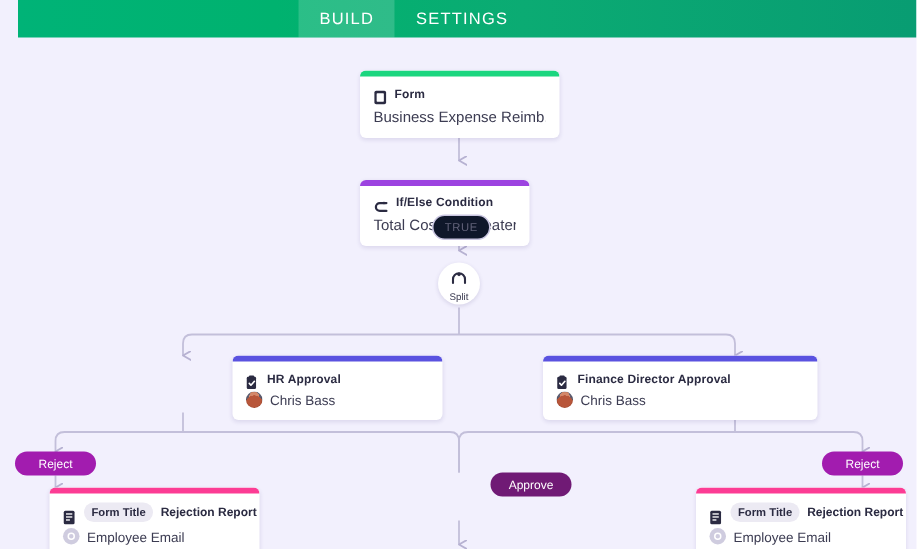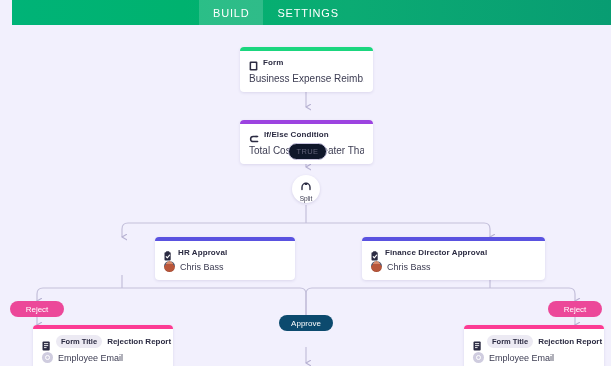--- a/index.html
+++ b/index.html
@@ -167,22 +167,22 @@
     display: flex;
     align-items: center;
     justify-content: center;
     border-radius: 11px;
     font-size: 8px;
     color: #ffffff;
     font-weight: normal;
     z-index: 8;
     white-space: nowrap;
   }
-  .badge-reject { background: #ec4899; align-items: center; }
-  .badge-approve { background: #0c4a6e; }
+  .badge-reject { background: #a21caf; align-items: center; }
+  .badge-approve { background: #701a75; margin-left: 48px; }
 
   .true-badge {
     position: absolute;
     display: flex;
     align-items: center;
     justify-content: center;
     background: #0f172a;
     border: 1px solid #c9c5e0;
     border-radius: 9px;
     color: #62627a;
@@ -309,21 +309,21 @@
               <rect x="0.6" y="0.5" width="7.8" height="9" rx="1.2" fill="#2b2b42"></rect>
               <rect x="2.1" y="2.1" width="4.8" height="5.8" rx="0.5" fill="#ffffff"></rect>
             </svg>
           </span>
           <span class="card-head-label">Form</span>
         </div>
         <div class="card-main">Business Expense Reimb...</div>
       </div>
     </div>
 
-    <div class="node-card" style="left:240px; top:95px; width:133px;">
+    <div class="node-card" style="left:240px; top:95px; width:113px;">
       <div class="card-accent" style="background:#9c43e0;"></div>
       <div class="card-body">
         <div class="card-head">
           <span class="glyph-cond">
             <svg viewBox="0 0 10 9" width="10" height="9">
               <path d="M8.6,1.4 H4.2 a2.6,2.6 0 0 0 0,5.2 H8.6" fill="none" stroke="#2b2b42" stroke-width="1.5" stroke-linecap="round"></path>
               <path d="M6.8,0.4 L8.8,1.4 L6.8,2.4 Z" fill="#2b2b42"></path>
             </svg>
           </span>
           <span class="card-head-label">If/Else Condition</span>

